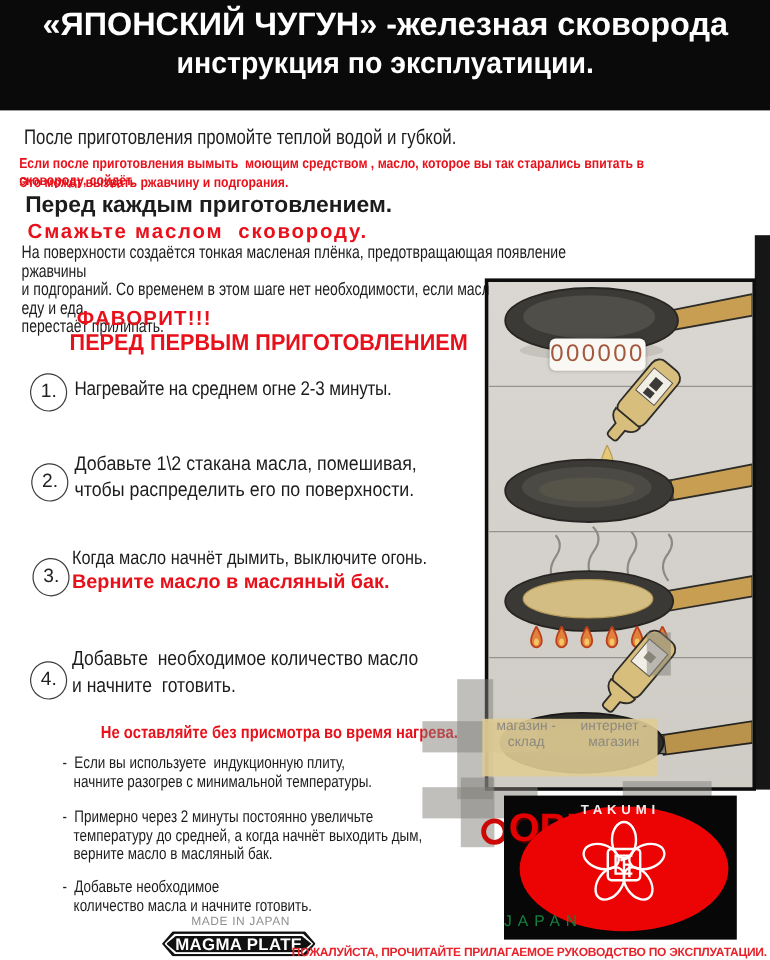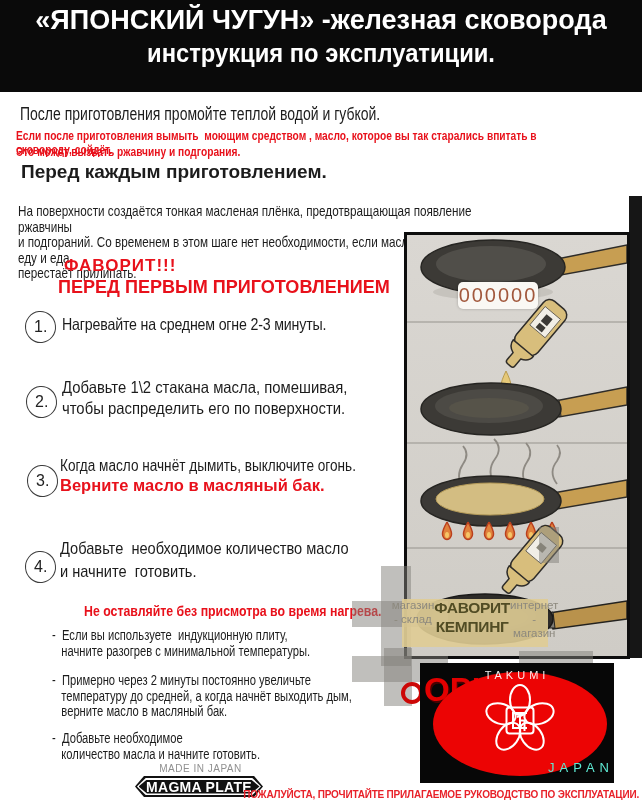--- a/index.html
+++ b/index.html
@@ -27,20 +27,21 @@
     <div class="b" style="font-size:27px;padding-top:5px;letter-spacing:0;">«ЯПОНСКИЙ ЧУГУН» -железная сковорода</div>
     <div class="b" style="font-size:25px;margin-top:3px;transform:scaleX(.95);">инструкция по эксплуатиции.</div>
   </div>
 
   <div class="abs t condL" style="left:20px;top:104px;font-size:17.5px;transform:scaleX(.8);">После приготовления промойте теплой водой и губкой.</div>
 
   <div class="abs t red b condL" style="left:16px;top:130px;font-size:12px;transform:scaleX(.85);">Если после приготовления вымыть  моющим средством , масло, которое вы так старались впитать в сковороду, сойдёт.</div>
   <div class="abs t red b condL" style="left:16px;top:146px;font-size:12px;transform:scaleX(.85);">Это может вызвать ржавчину и подгорания.</div>
 
   <div class="abs t b" style="left:21px;top:161px;font-size:19px;">Перед каждым приготовлением.</div>
+  <div class="abs t b red" style="left:23px;top:183px;font-size:17px;letter-spacing:1.5px;">Смажьте маслом  сковороду.</div>
   <div class="abs t condL" style="left:18px;top:203px;font-size:15px;line-height:15.5px;transform:scaleX(.78);">На поверхности создаётся тонкая масленая плёнка, предотвращающая появление ржавчины
 и подгораний. Со временем в этом шаге нет необходимости, если масло впитывается в еду и еда
 перестаёт прилипать.</div>
 
   <div class="abs b red" style="left:64px;top:256px;font-size:17px;letter-spacing:1px;">ФАВОРИТ!!!</div>
   <div class="abs b red condL" style="left:58px;top:276px;font-size:19px;transform:scaleX(.95);">ПЕРЕД ПЕРВЫМ ПРИГОТОВЛЕНИЕМ</div>
 
   <div class="circle" style="left:25px;top:311px;">
     <span>1.</span>
     </div>
@@ -172,21 +173,20 @@
   <div class="grayBar" style="left:352px;top:601px;width:96px;height:26px;"></div>
   <div class="grayBar" style="left:352px;top:656px;width:96px;height:26px;"></div>
   <div class="grayBar" style="left:384px;top:648px;width:28px;height:58px;"></div>
   <div class="grayBar" style="left:539px;top:527px;width:20px;height:36px;"></div>
   <div class="grayBar" style="left:519px;top:651px;width:74px;height:27px;"></div>
   <div class="abs" style="left:401px;top:682px;width:22px;height:22px;border:4px solid #cc0706;border-radius:50%;box-sizing:border-box;"></div>
 
   <div class="abs" style="left:402px;top:599px;width:146px;height:48px;background:rgba(223,204,148,0.9);z-index:5;
               display:flex;flex-direction:row;justify-content:center;">
     <div class="wmtxt" style="font-size:11.5px;color:#8d897e;">магазин - склад</div>
-    <div class="wmtxt b" style="font-size:15.5px;color:#514c24;letter-spacing:-.3px;">ФАВОРИТ КЕМПИНГ</div>
     <div class="wmtxt" style="font-size:11.5px;color:#8d897e;">интернет - магазин</div>
   </div>
 
   <div class="abs" style="left:420px;top:663px;width:194px;height:120px;background:#070707;z-index:3;">
     <div style="position:absolute;left:4px;top:8px;font-size:33px;font-weight:800;color:#e30000;
                 text-shadow:1.5px 1.5px 0 rgba(90,0,0,.8);">ОРИ</div>
     <svg width="194" height="120" viewBox="0 0 194 120" style="position:absolute;left:0;top:0;">
       <ellipse cx="100" cy="61" rx="87" ry="52" fill="#ec0404"></ellipse>
       <g fill="none" stroke="#ffffff" stroke-width="2">
         <ellipse cx="100" cy="37" rx="10" ry="15"></ellipse>
@@ -197,24 +197,24 @@
       </g>
       <g fill="none" stroke="#ffffff" stroke-width="2">
         <rect x="86.5" y="44.5" width="27" height="26" rx="3"></rect>
         <path d="M107 50 H93 V65 H107"></path>
         <path d="M97 54 q5 -1 8 -3"></path>
         <path d="M100 52 v13"></path>
         <path d="M100 57.5 h6.5"></path>
         <path d="M104.5 57.5 V68"></path>
       </g>
     </svg>
-    <div style="position:absolute;left:0;top:6px;width:100%;text-align:center;font-size:11px;font-weight:normal;
+    <div style="position:absolute;left:0;top:6px;width:100%;text-align:center;font-size:11px;font-weight:bold;
                 letter-spacing:4px;color:rgba(255,255,255,.92);">TAKUMI</div>
-    <div style="position:absolute;left:0;top:97px;width:100%;text-align:right;font-size:13px;
-                letter-spacing:5px;color:#5eead4;">JAPAN</div>
+    <div style="position:absolute;left:0;top:97px;width:100%;text-align:left;font-size:13px;
+                letter-spacing:5px;color:#15803d;">JAPAN</div>
   </div>
 
   <div class="abs" style="left:143px;top:763px;width:115px;text-align:center;font-size:10px;color:#909090;letter-spacing:.5px;">MADE IN JAPAN</div>
   <div class="abs" style="left:135px;top:776px;width:128px;height:21px;">
     <div class="clip" style="position:absolute;inset:0;background:#111;"></div>
     <div class="clip" style="position:absolute;inset:2px;background:#fff;"></div>
     <div class="clip" style="position:absolute;inset:3.5px;background:#111;display:flex;align-items:center;justify-content:center;">
       <span style="color:#fff;font-size:14px;font-weight:800;letter-spacing:.3px;">MAGMA PLATE</span>
     </div>
   </div>

